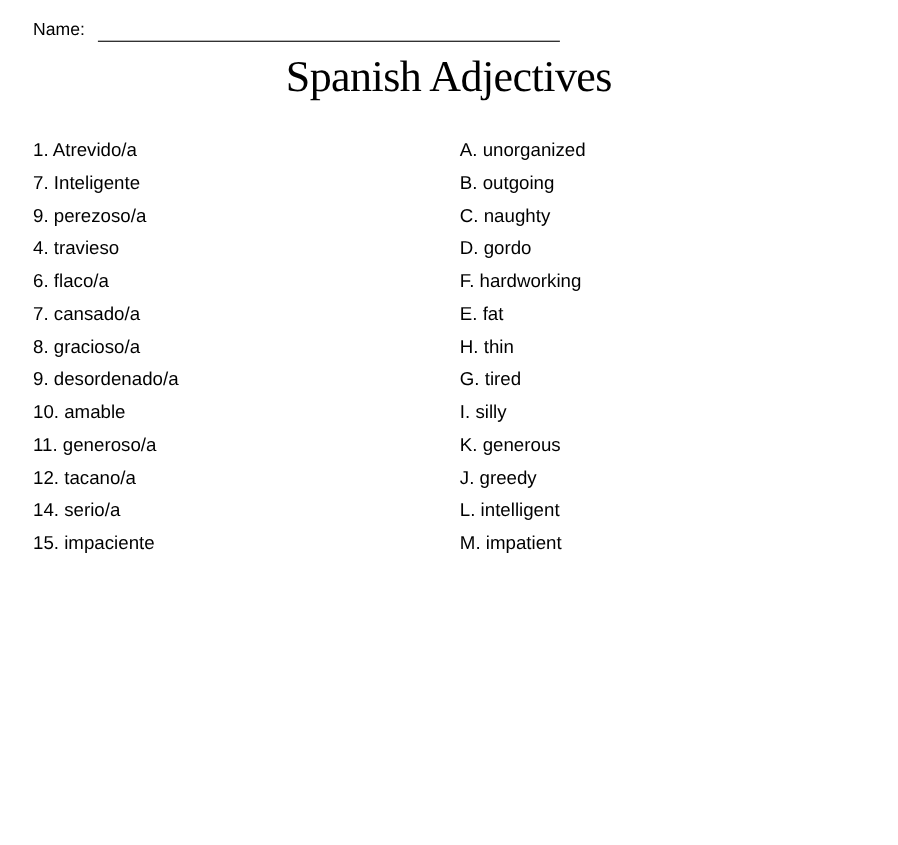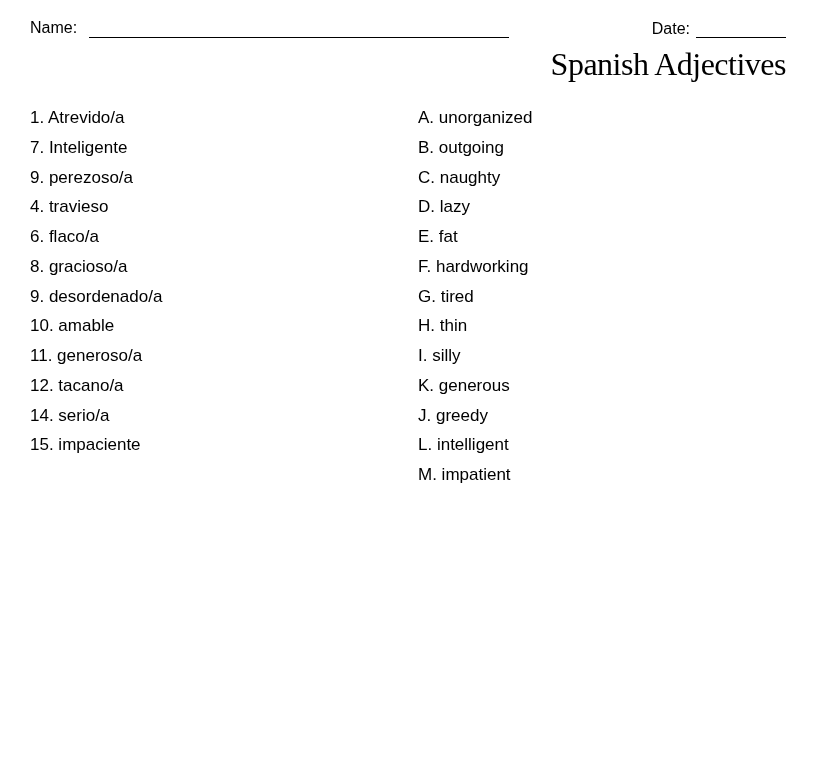--- a/index.html
+++ b/index.html
@@ -42,31 +42,31 @@
       gap: 6px;
     }
 
     .date-line {
       border-bottom: 1px solid #000;
       width: 90px;
       height: 20px;
     }
 
     .page-title {
-      text-align: right;
-      font-size: 32px;
+      text-align: center;
+      font-size: 40px;
       font-weight: normal;
       font-family: Georgia, 'Times New Roman', serif;
-      margin-bottom: 20px;
       letter-spacing: -0.5px;
     }
 
     .content {
       display: flex;
       gap: 0;
+      margin-top: 29px;
     }
 
     .left-column {
       width: 50%;
       padding-right: 20px;
     }
 
     .right-column {
       width: 50%;
       padding-left: 10px;
@@ -79,51 +79,48 @@
     }
   </style>
 </head>
 <body>
 
 <div class="header-row">
   <div class="name-field">
     <span>Name:</span>
     <div class="name-line"></div>
   </div>
-  <div class="date-field">
-    <span>Date:</span>
-    <div class="date-line"></div>
-  </div>
 </div>
 
 <h1 class="page-title">Spanish Adjectives</h1>
 
 <div class="content">
   <div class="left-column" id="left-col">
       <div class="list-item">1. Atrevido/a</div>
       <div class="list-item">7. Inteligente</div>
       <div class="list-item">9. perezoso/a</div>
       <div class="list-item">4. travieso</div>
       <div class="list-item">6. flaco/a</div>
+      <div class="list-item">7. cansado/a</div>
       <div class="list-item">8. gracioso/a</div>
       <div class="list-item">9. desordenado/a</div>
       <div class="list-item">10. amable</div>
       <div class="list-item">11. generoso/a</div>
       <div class="list-item">12. tacano/a</div>
       <div class="list-item">14. serio/a</div>
       <div class="list-item">15. impaciente</div>
     </div>
   <div class="right-column" id="right-col">
       <div class="list-item">A. unorganized</div>
       <div class="list-item">B. outgoing</div>
       <div class="list-item">C. naughty</div>
-      <div class="list-item">D. lazy</div>
+      <div class="list-item">D. gordo</div>
+      <div class="list-item">F. hardworking</div>
       <div class="list-item">E. fat</div>
-      <div class="list-item">F. hardworking</div>
+      <div class="list-item">H. thin</div>
       <div class="list-item">G. tired</div>
-      <div class="list-item">H. thin</div>
       <div class="list-item">I. silly</div>
       <div class="list-item">K. generous</div>
       <div class="list-item">J. greedy</div>
       <div class="list-item">L. intelligent</div>
       <div class="list-item">M. impatient</div>
     </div>
 </div>
 
 </body></html>

